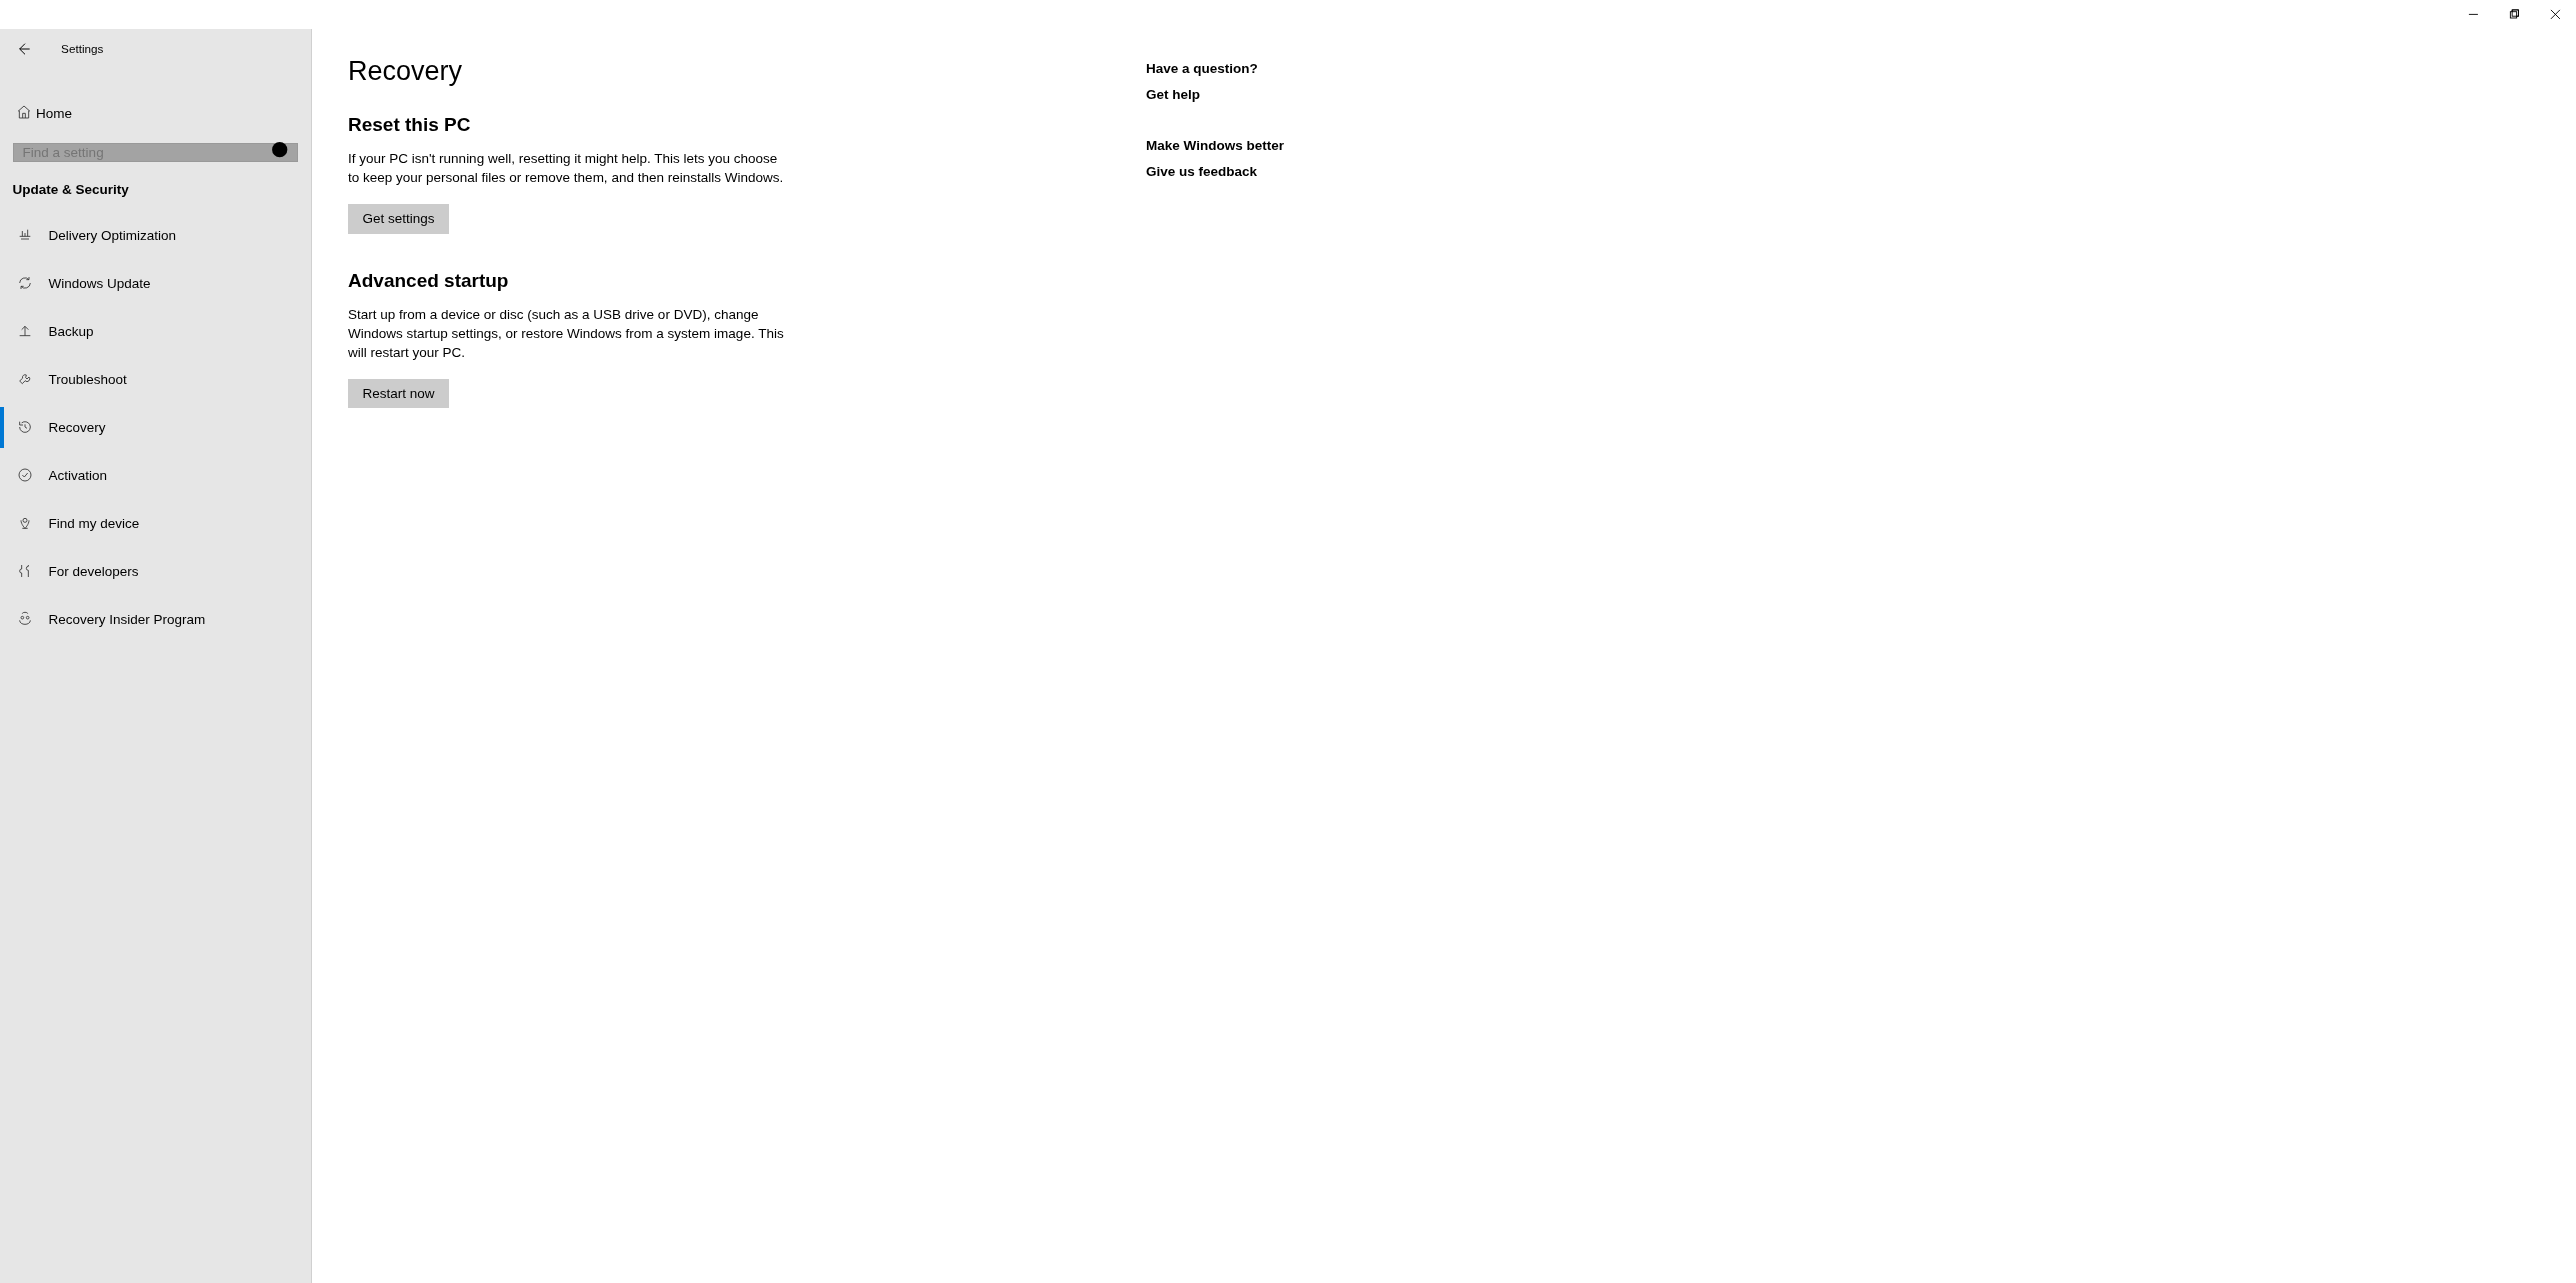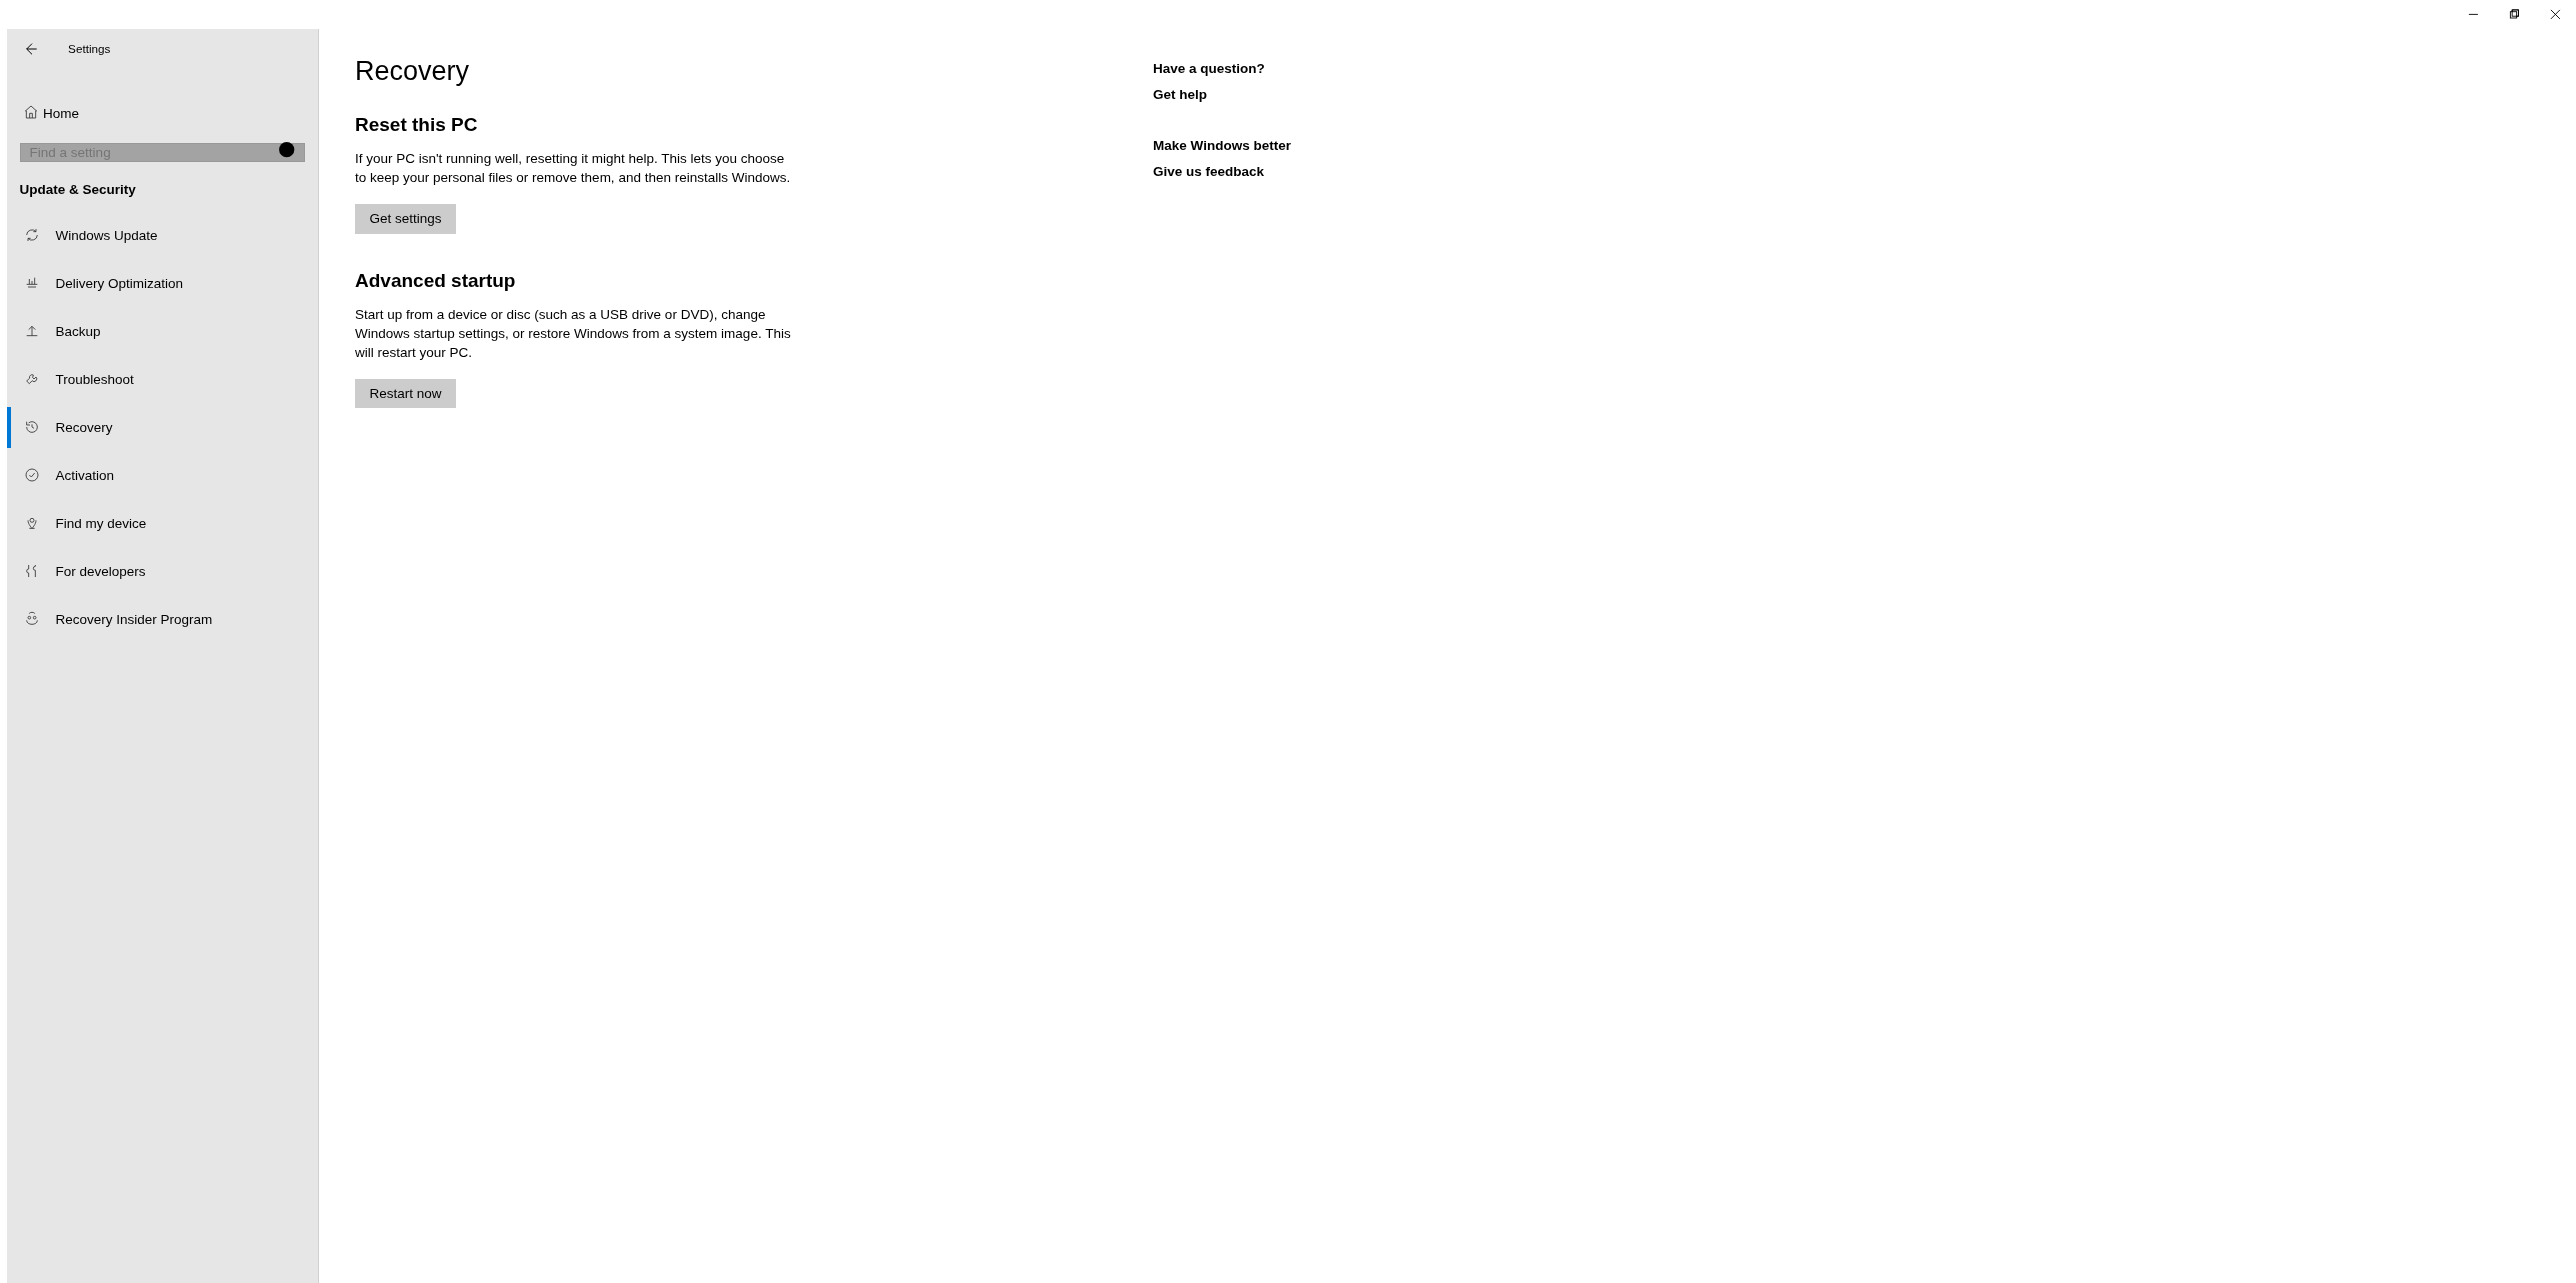--- a/index.html
+++ b/index.html
@@ -2,21 +2,21 @@
 <html><head>
 <meta charset="utf-8">
 <style>
   * { box-sizing: border-box; margin: 0; padding: 0; }
   html, body { width: 100%; height: 100%; font-family: "Segoe UI", Arial, sans-serif; font-size: 13.5px; color: #000; background: #fff; }
   .window { display: flex; flex-direction: column; width: 100%; height: 100%; }
   .titlebar { height: 29px; display: flex; align-items: center; justify-content: flex-end; }
   .win-controls { display: flex; }
   .win-btn { width: 41px; height: 29px; display: flex; align-items: center; justify-content: center; }
   .body { flex: 1; display: flex; min-height: 0; }
-  .sidebar { width: 312px; background: #e6e6e6; border-right: 0.9px solid #d0d0d0; display: flex; flex-direction: column; overflow-y: auto; margin-left: 7px; }
+  .sidebar { width: 312px; background: #e6e6e6; border-right: 0.9px solid #d0d0d0; display: flex; flex-direction: column; overflow-y: auto; }
   .side-top { display: flex; align-items: center; height: 39px; padding-left: 12.6px; gap: 27px; font-size: 11.7px; }
   .back-btn { width: 21.5px; height: 21.5px; display: flex; align-items: center; justify-content: center; }
   .home-row { display: flex; align-items: center; height: 41px; padding-left: 16px; gap: 4px; margin-top: 25px; font-size: 13.5px; }
   .search-wrap { padding: 9px 12.6px 0 12.6px; }
   .search-box { position: relative; width: 100%; height: 19px; border: 0.9px solid #999; background: #a3a3a3; display: flex; align-items: center; }
   .search-box input { flex: 1; border: none; background: transparent; outline: none; padding: 0 9px; font-size: 13.5px; }
   .search-icon { width: 30.5px; display: flex; align-items: center; justify-content: center; color: #555; }
   .section-header { font-weight: 600; padding: 20px 12.6px 14.4px 12.6px; font-size: 13.5px; }
   .nav-item { display: flex; align-items: center; height: 48px; padding-left: 16px; gap: 14.4px; font-size: 13.5px; position: relative; }
   .nav-item.active::before { content: ""; position: absolute; left: 0; top: 3.6px; bottom: 3.6px; width: 3.6px; background: #0078d4; }
@@ -87,32 +87,32 @@
               </svg>
             </span>
         </div>
       </div>
 
       <div class="section-header">Update &amp; Security</div>
 
       <div class="nav-item">
         <span class="icon">
             <svg viewBox="0 0 24 24">
+              <path d="M4 14h16M8 14V6M12 14V9M16 14V4M6 18h12"></path>
+            </svg>
+          </span>
+        <span>Delivery Optimization</span>
+      </div>
+      <div class="nav-item">
+        <span class="icon">
+            <svg viewBox="0 0 24 24">
               <path d="M4 12a8 8 0 0 1 14-5M20 12a8 8 0 0 1-14 5M18 3v4h-4M6 21v-4h4"></path>
             </svg>
           </span>
         <span>Windows Update</span>
-      </div>
-      <div class="nav-item">
-        <span class="icon">
-            <svg viewBox="0 0 24 24">
-              <path d="M4 14h16M8 14V6M12 14V9M16 14V4M6 18h12"></path>
-            </svg>
-          </span>
-        <span>Delivery Optimization</span>
       </div>
       <div class="nav-item">
         <span class="icon">
             <svg viewBox="0 0 24 24">
               <path d="M12 19V5M12 5l-5 5M12 5l5 5M4 19h16"></path>
             </svg>
           </span>
         <span>Backup</span>
       </div>
       <div class="nav-item">

